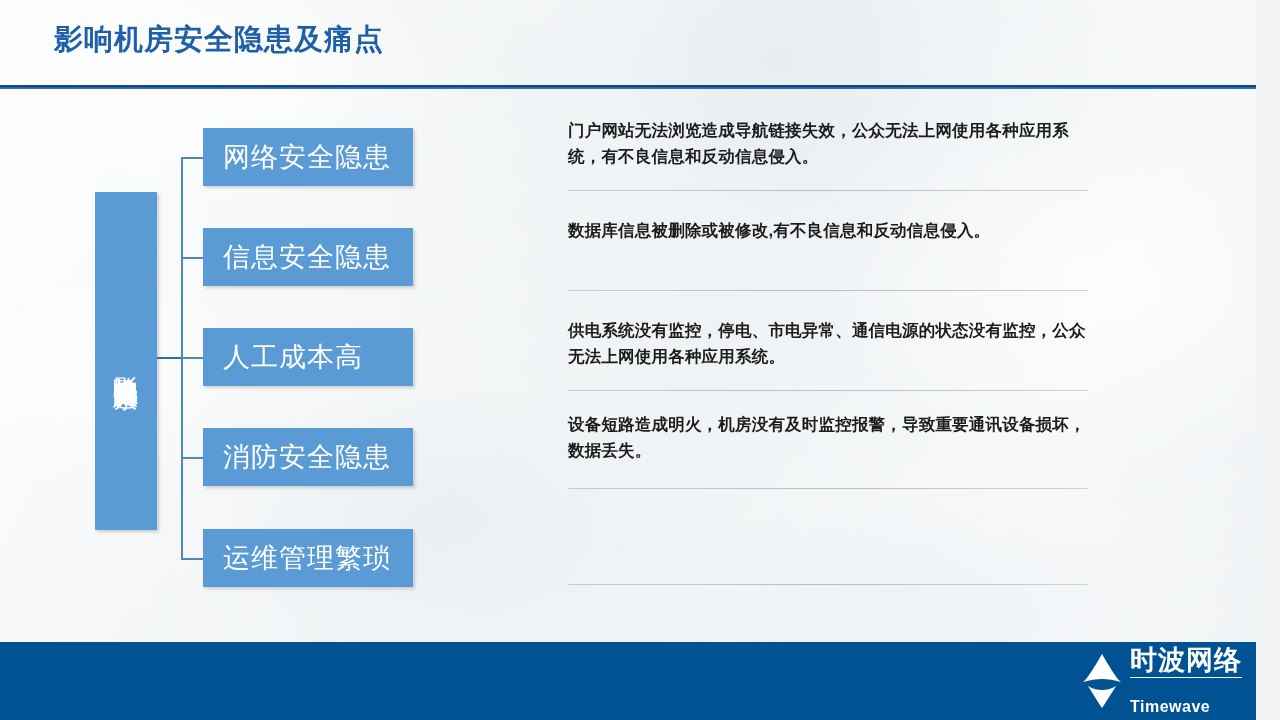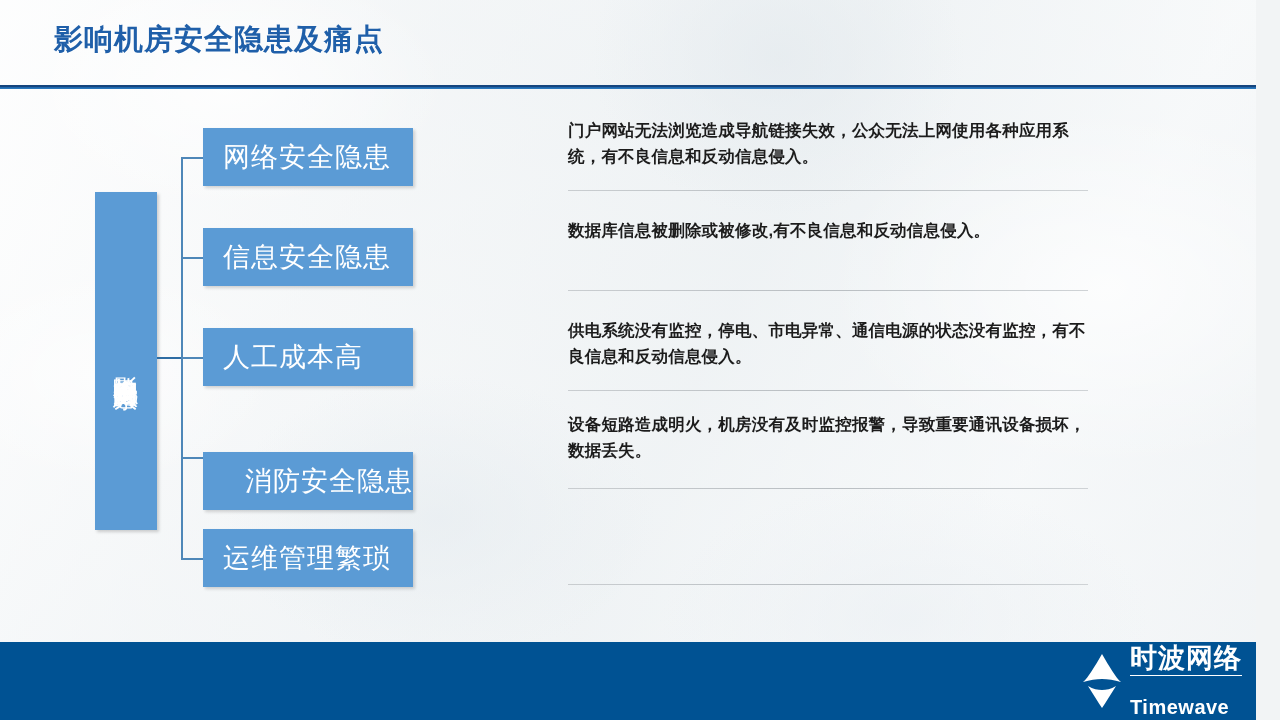--- a/index.html
+++ b/index.html
@@ -175,21 +175,21 @@
   }
   #logo-cn {
     font-size: 27px;
     font-weight: bold;
     color: #ffffff;
     letter-spacing: 1px;
     padding-bottom: 3px;
     border-bottom: 1.5px solid #ffffff;
   }
   #logo-en {
-    font-size: 20px;
+    font-size: 16px;
     font-weight: bold;
     color: #ffffff;
     letter-spacing: 0.5px;
     padding-top: 21px;
   }
 </style>
 </head>
 <body>
 
 <div id="slide">
@@ -212,41 +212,41 @@
 
   <div class="item-box" style="top:128px;">
     <span>网络安全隐患</span>
   </div>
   <div class="item-box" style="top:228px;">
     <span>信息安全隐患</span>
   </div>
   <div class="item-box" style="top:328px;">
     <span>人工成本高</span>
   </div>
-  <div class="item-box" style="top:452px;justify-content:flex-end;">
+  <div class="item-box" style="top:428px;">
     <span>消防安全隐患</span>
   </div>
   <div class="item-box" style="top:529px;">
     <span>运维管理繁琐</span>
   </div>
 
   <div id="desc-column">
 
     <div class="desc-row" style="height:78px;">
       <div class="desc-text">门户网站无法浏览造成导航链接失效，公众无法上网使用各种应用系统，有不良信息和反动信息侵入。</div>
       <div class="desc-rule" style="top:72px;"></div>
     </div>
 
     <div class="desc-row" style="height:100px; padding-top:22px;">
       <div class="desc-text">数据库信息被删除或被修改,有不良信息和反动信息侵入。</div>
       <div class="desc-rule" style="top:94px;"></div>
     </div>
 
     <div class="desc-row" style="height:100px; padding-top:22px;">
-      <div class="desc-text">供电系统没有监控，停电、市电异常、通信电源的状态没有监控，有不良信息和反动信息侵入。</div>
+      <div class="desc-text">供电系统没有监控，停电、市电异常、通信电源的状态没有监控，公众无法上网使用各种应用系统。</div>
       <div class="desc-rule" style="top:94px;"></div>
     </div>
 
     <div class="desc-row" style="height:98px; padding-top:16px;">
       <div class="desc-text">设备短路造成明火，机房没有及时监控报警，导致重要通讯设备损坏，数据丢失。</div>
       <div class="desc-rule" style="top:92px;"></div>
     </div>
 
     <div class="desc-row" style="height:96px; padding-top:22px;">
       <div class="desc-rule" style="top:90px;"></div>

